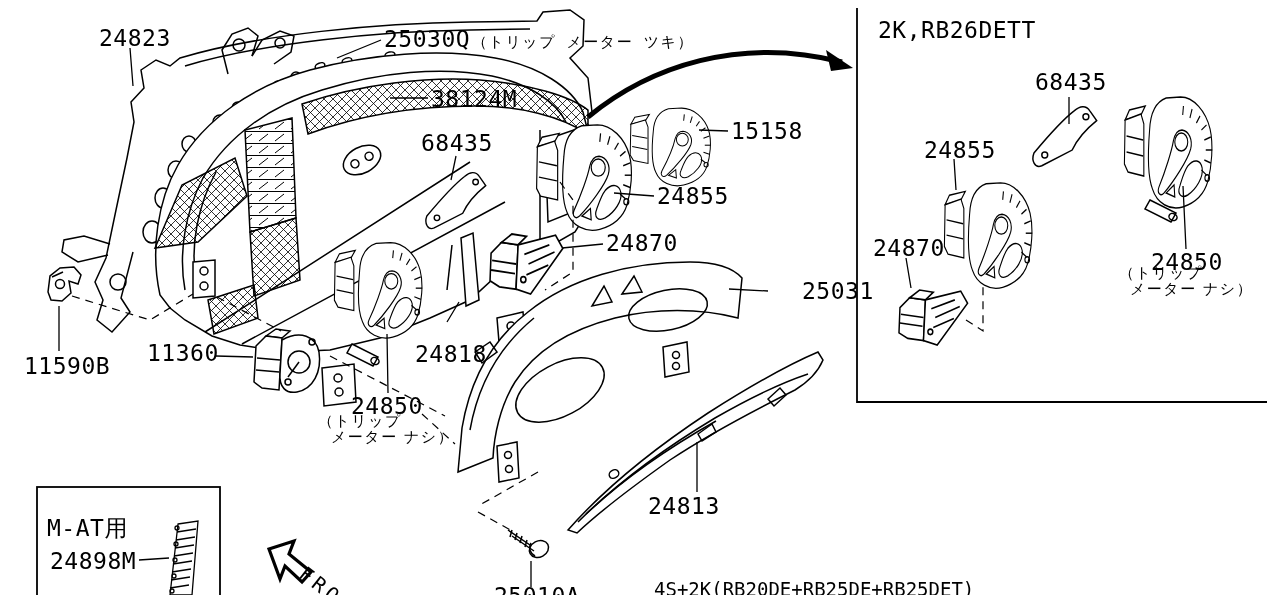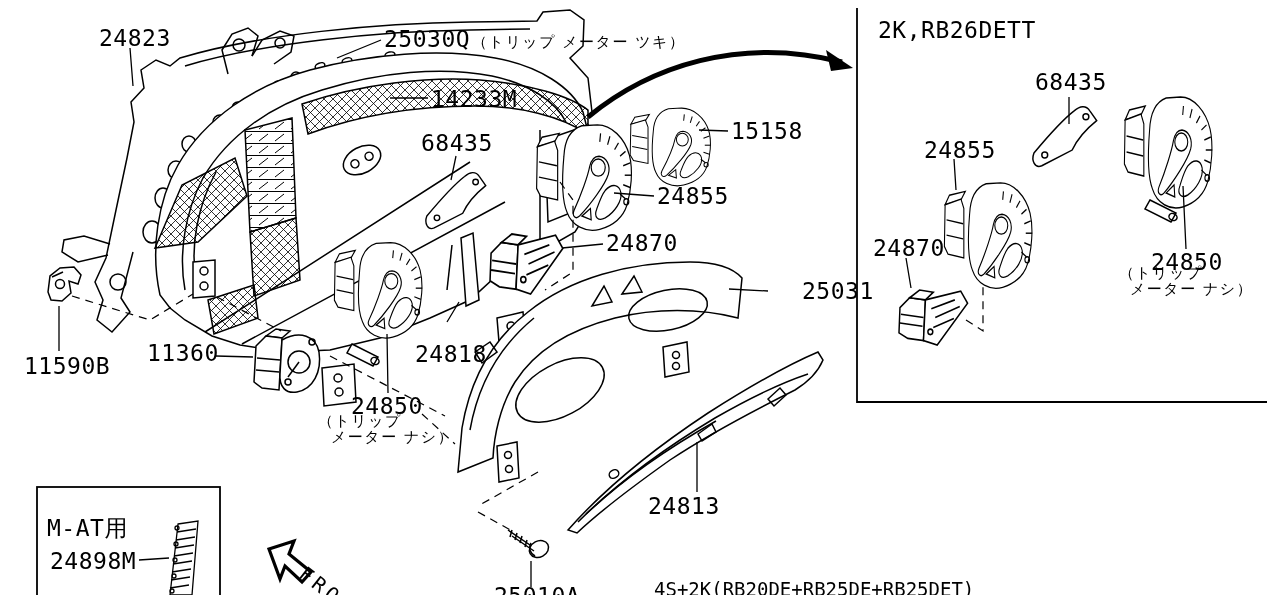--- a/index.html
+++ b/index.html
@@ -12,21 +12,21 @@
   svg{position:absolute;left:0;top:0;}
   .lbl{
     position:absolute;white-space:nowrap;color:#000;
     font-family:"DejaVu Sans Mono","Liberation Mono",monospace;
     font-size:23px;line-height:1.05;letter-spacing:0.5px;
   }
   .jp{
     font-family:"DejaVu Sans","Liberation Sans",sans-serif;
     font-size:15px;letter-spacing:1.5px;
   }
-  .note-inline{margin-left:2px;}
+  .note-inline{margin-left:2px;font-family:Liberation Mono, monospace;}
   .small{font-size:19px;letter-spacing:0;}
   .front{transform:rotate(38deg);transform-origin:0 0;font-size:20px;letter-spacing:4px;}
 </style>
 </head>
 <body>
 
 <div id="stage">
 
 <svg width="1280" height="595" viewBox="0 0 1280 595">
   <defs>
@@ -287,21 +287,21 @@
 
   <g fill="none" stroke="#000" stroke-width="3.2">
     <path d="M269,549 L294,541 L289,554 L311,572 L302,582 L285,566 L280,579 Z"></path>
   </g>
 </svg>
 
 <div class="lbl" style="left:99px;top:26px">24823</div>
 
 <div class="lbl" style="left:384px;top:27px"><span>25030Q</span><span class="jp note-inline">（トリップ メーター ツキ）</span></div>
 
-<div class="lbl" style="left:431px;top:87px">14233M</div>
+<div class="lbl" style="left:431px;top:87px">38124M</div>
 <div class="lbl" style="left:421px;top:131px">68435</div>
 <div class="lbl" style="left:731px;top:119px">15158</div>
 <div class="lbl" style="left:657px;top:184px">24855</div>
 <div class="lbl" style="left:606px;top:231px">24870</div>
 <div class="lbl" style="left:802px;top:279px">25031</div>
 <div class="lbl" style="left:415px;top:342px">24818</div>
 
 <div class="lbl" style="left:351px;top:394px">24850</div>
 <div class="lbl jp" style="left:318px;top:414px">（トリップ</div>
 <div class="lbl jp" style="left:331px;top:430px">メーター ナシ）</div>

